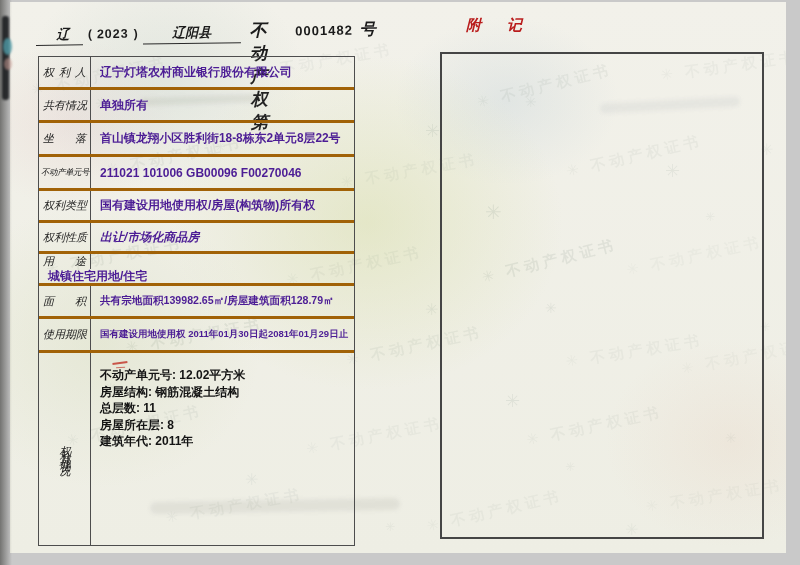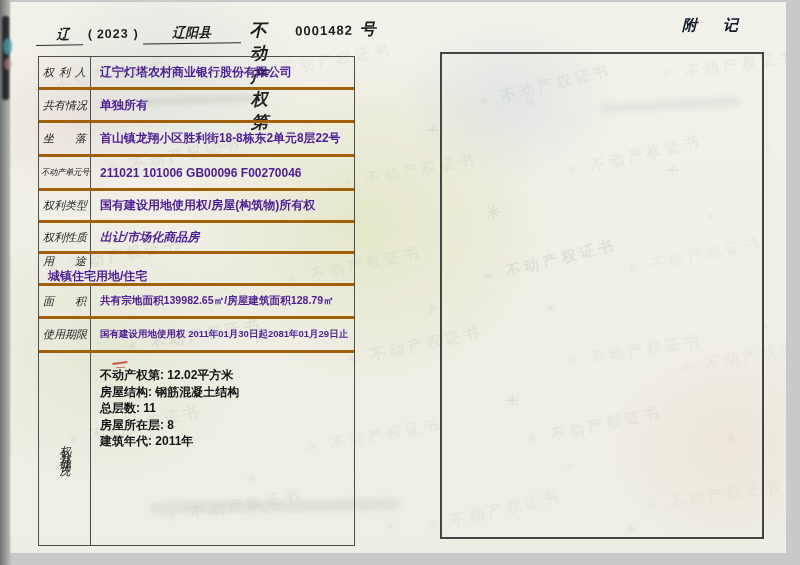--- a/index.html
+++ b/index.html
@@ -90,22 +90,22 @@
     text-align:center;text-align-last:auto;letter-spacing:4px;font-size:11px;
   }
   .t-lines{flex:1;padding:14px 4px 0 9px;font-weight:700;color:#141414;font-size:12px;line-height:16.5px;}
   .red-mark{position:absolute;left:113px;top:362px;width:15px;height:8px;
     border-top:2px solid rgba(195,60,48,0.85);transform:rotate(-8deg);}
   .red-mark:after{content:"";position:absolute;left:3px;top:3px;width:9px;height:0;
     border-top:1.5px solid rgba(195,60,48,0.7);transform:rotate(6deg);}
 
   
   .appendix-title{
-    position:absolute;left:440px;top:16px;width:324px;text-align:right;
-    font-size:15px;font-weight:700;font-style:italic;color:#0f172a;
+    position:absolute;left:440px;top:16px;width:324px;text-align:left;
+    font-size:15px;font-weight:700;font-style:italic;color:#b91c1c;
     letter-spacing:26px;padding-left:26px;box-sizing:border-box;
   }
   .appendix-box{
     position:absolute;left:440px;top:52px;width:324px;height:487px;
     border:2px solid #454545;box-sizing:border-box;
   }
 </style>
 </head>
 <body>
 
@@ -227,21 +227,21 @@
         <div class="t-label">
           <span>使用期限</span>
         </div>
         <div class="t-value" style="font-size: 9.5px;">国有建设用地使用权 2011年01月30日起2081年01月29日止</div>
       </div>
       <div class="t-row t-row-last" id="last-row">
       <div class="t-label t-label-vert">
         <span>权利其他状况</span>
       </div>
       <div class="t-lines">
-        <div>不动产权第: 12.02平方米</div>
+        <div>不动产单元号: 12.02平方米</div>
         <div>房屋结构: 钢筋混凝土结构</div>
         <div>总层数: 11</div>
         <div>房屋所在层: 8</div>
         <div>建筑年代: 2011年</div>
       </div>
     </div>
   </div>
   <div class="red-mark"></div>
 
   <div class="appendix-title">附记</div>

